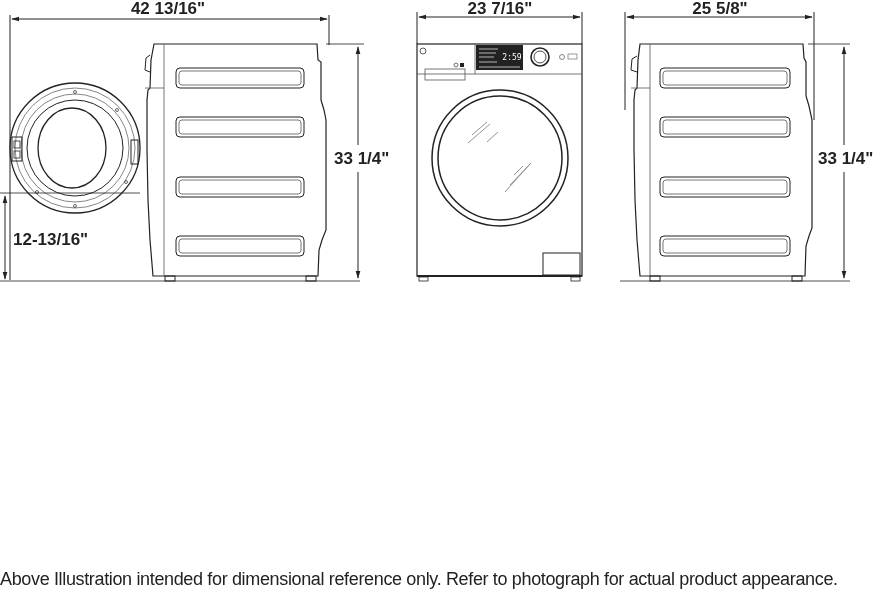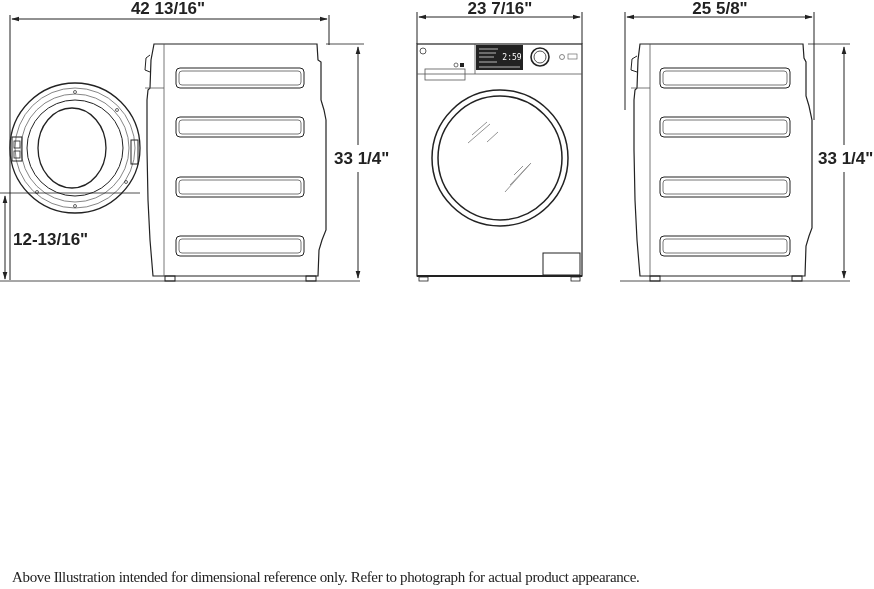--- a/index.html
+++ b/index.html
@@ -1,19 +1,19 @@
 <!DOCTYPE html>
 <html><head>
 <meta charset="utf-8">
 <style>
   html, body { margin:0; padding:0; background:#ffffff; }
   body { width:874px; height:589px; position:relative; overflow:hidden; font-family:"Liberation Sans", sans-serif; }
   svg#diagram { position:absolute; left:0; top:0; }
   .dimtext { font-family:"Liberation Sans", sans-serif; font-weight:bold; font-size:17px; fill:#222; }
-  .caption { position:absolute; left:12px; top:569px; font-family:Liberation Serif, serif; font-size:15px; color:#222; letter-spacing:-0.35px; white-space:nowrap; }
+  .caption { position:absolute; left:0; top:569px; font-family:Liberation Sans, sans-serif; font-size:18px; color:#222; letter-spacing:-0.35px; white-space:nowrap; }
 </style>
 </head>
 <body>
 
 <svg id="diagram" width="874" height="589" viewBox="0 0 874 589" xmlns="http://www.w3.org/2000/svg">
   <defs>
     <marker id="arr" viewBox="0 0 10 10" refX="9" refY="5" markerWidth="8" markerHeight="8" orient="auto-start-reverse">
       <path d="M0,2 L10,5 L0,8 z" fill="#222"></path>
     </marker>
   </defs>

